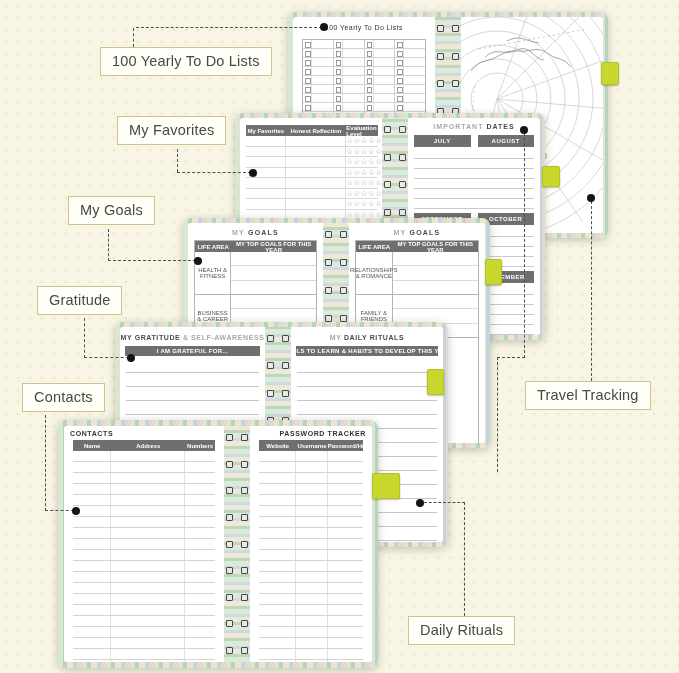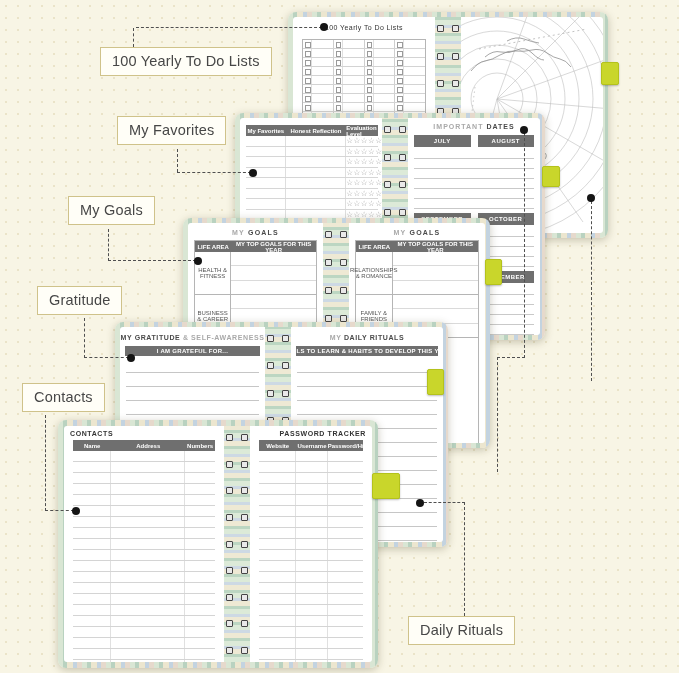--- a/index.html
+++ b/index.html
@@ -1129,20 +1129,21 @@
       </div>
     </div>
   </div>
   <div class="tab" style="left:372px;top:473px;width:26px;height:24px;z-index:5;"></div>
 
   <div class="callout" style="left:100px;top:47px;">100 Yearly To Do Lists</div>
   <div class="callout" style="left:117px;top:116px;">My Favorites</div>
   <div class="callout" style="left:37px;top:286px;">Gratitude</div>
   <div class="callout" style="left:68px;top:196px;">My Goals</div>
   <div class="callout" style="left:22px;top:383px;">Contacts</div>
+  <div class="callout" style="left:525px;top:381px;">Travel Tracking</div>
   <div class="callout" style="left:408px;top:616px;">Daily Rituals</div>
 
   <div class="lh" style="left:136px;top:27px;width:186px;"></div>
   <div class="lv" style="left:133px;top:28px;height:19px;"></div>
   <div class="dot" style="left:320px;top:23px;"></div>
 
   <div class="lv" style="left:177px;top:149px;height:23px;"></div>
   <div class="lh" style="left:177px;top:172px;width:74px;"></div>
   <div class="dot" style="left:249px;top:169px;"></div>
 

